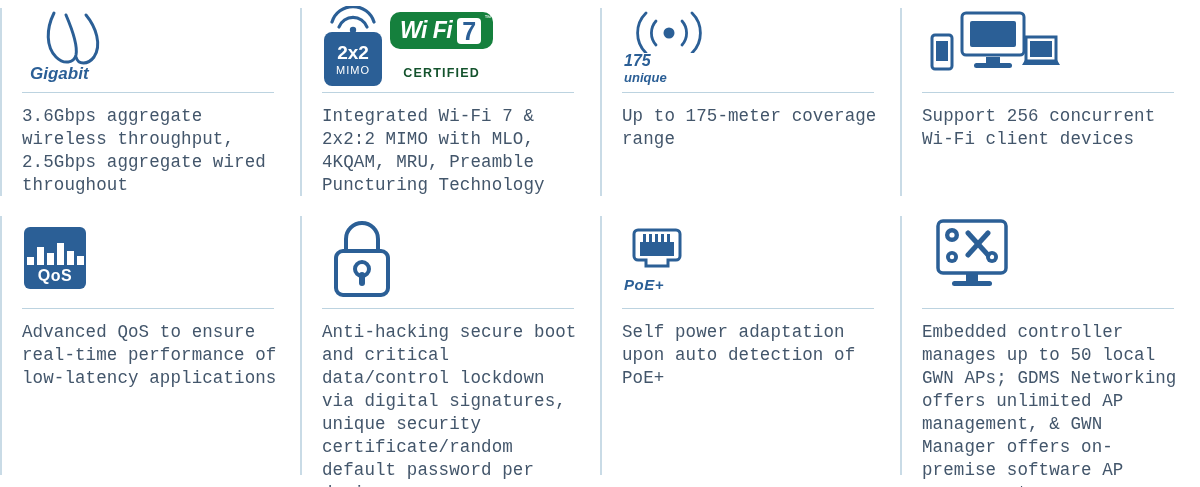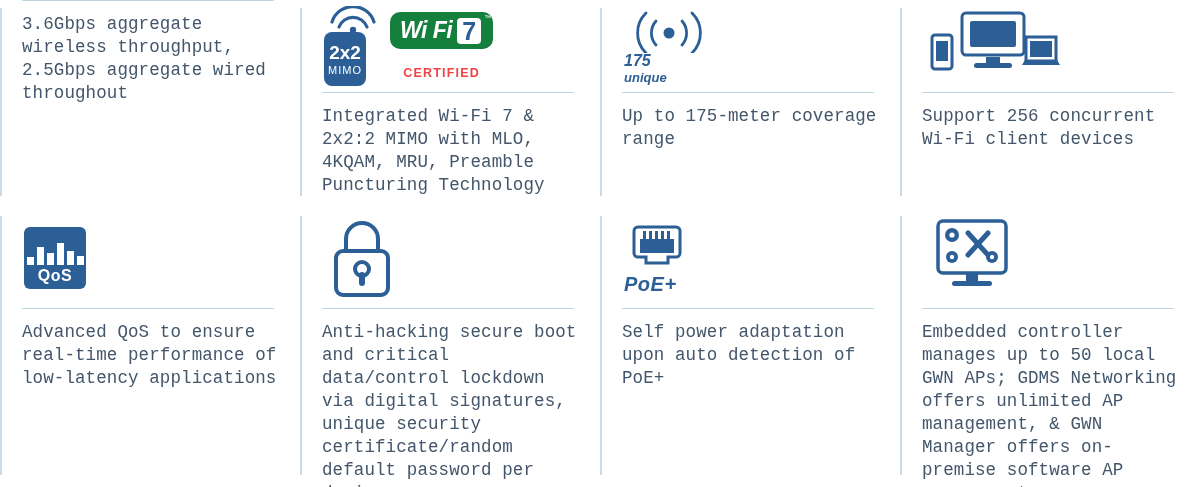--- a/index.html
+++ b/index.html
@@ -95,21 +95,21 @@
     letter-spacing: 0.5px;
     line-height: 18px;
   }
 
   .wifi-badge {
     display: flex;
     align-items: center;
     gap: 8px;
   }
   .mimo-box {
-    width: 42px;
+    width: 58px;
     height: 54px;
     border-radius: 8px;
     background: #2b5f96;
     color: #fff;
     display: flex;
     flex-direction: column;
     align-items: center;
     justify-content: center;
     line-height: 1;
   }
@@ -134,50 +134,57 @@
     color: #2b5f96;
     background: #fff;
     border-radius: 4px;
     padding: 0 5px;
     line-height: 26px;
   }
   .tm { position:absolute; right: 2px; top: 2px; font-size: 7px; color:#fff;}
   .certified {
     font-size: 12.5px;
     font-weight: bold;
-    color: #ef4444;
+    color: #14532d;
     letter-spacing: 1.2px;
     margin-top: 17px;
   }
 
   .meters-text {
     font-size: 16px;
     font-weight: bold;
     font-style: italic;
     color: #2b5f96;
     line-height: 16px;
     text-align: left;
   }
   .meters-text .small { font-size: 13px; }
 
   .poe-text {
-    font-size: 20px;
+    font-size: 15px;
     font-weight: bold;
     font-style: italic;
     color: #2b5f96;
     letter-spacing: 0.5px;
     margin-top: 2px;
   }
 </style>
 </head>
 <body>
 
 <div class="grid">
 
   <div class="cell c1 r1">
+    <div class="icon-area">
+      <svg width="96" height="78" viewBox="0 0 96 78">
+        <path d="M30 6 C22 22, 22 40, 32 50 C40 58, 50 56, 52 48 C54 38, 48 22, 42 8" fill="none" stroke="#2b5f96" stroke-width="3" stroke-linecap="round"></path>
+        <path d="M62 8 C72 20, 78 38, 70 50 C64 58, 54 58, 52 50" fill="none" stroke="#2b5f96" stroke-width="3" stroke-linecap="round"></path>
+        <text x="6" y="72" font-family="Liberation Sans, sans-serif" font-size="17" font-style="italic" font-weight="bold" fill="#2b5f96">Gigabit</text>
+      </svg>
+    </div>
     <div class="divider"></div>
     <div class="desc">3.6Gbps aggregate wireless throughput, 2.5Gbps aggregate wired throughout</div>
   </div>
 
   <div class="cell c2 r1">
     <div class="icon-area">
       <div class="wifi-badge">
         <div>
           <svg width="58" height="26" viewBox="0 0 58 26">
             <path d="M8 16 A22 22 0 0 1 50 16" fill="none" stroke="#2b5f96" stroke-width="3.2" stroke-linecap="round"></path>

